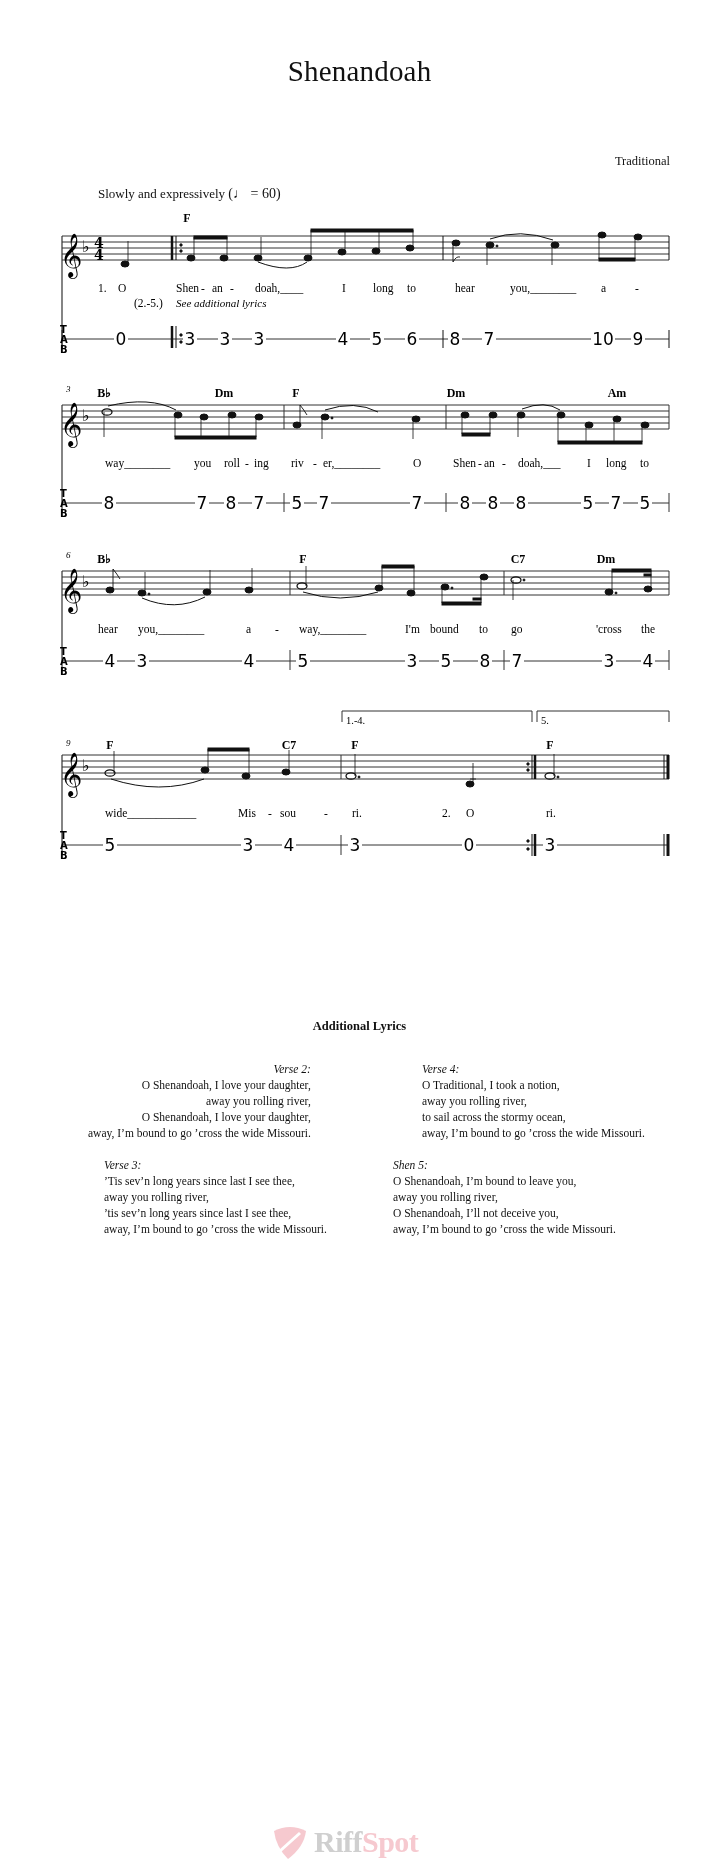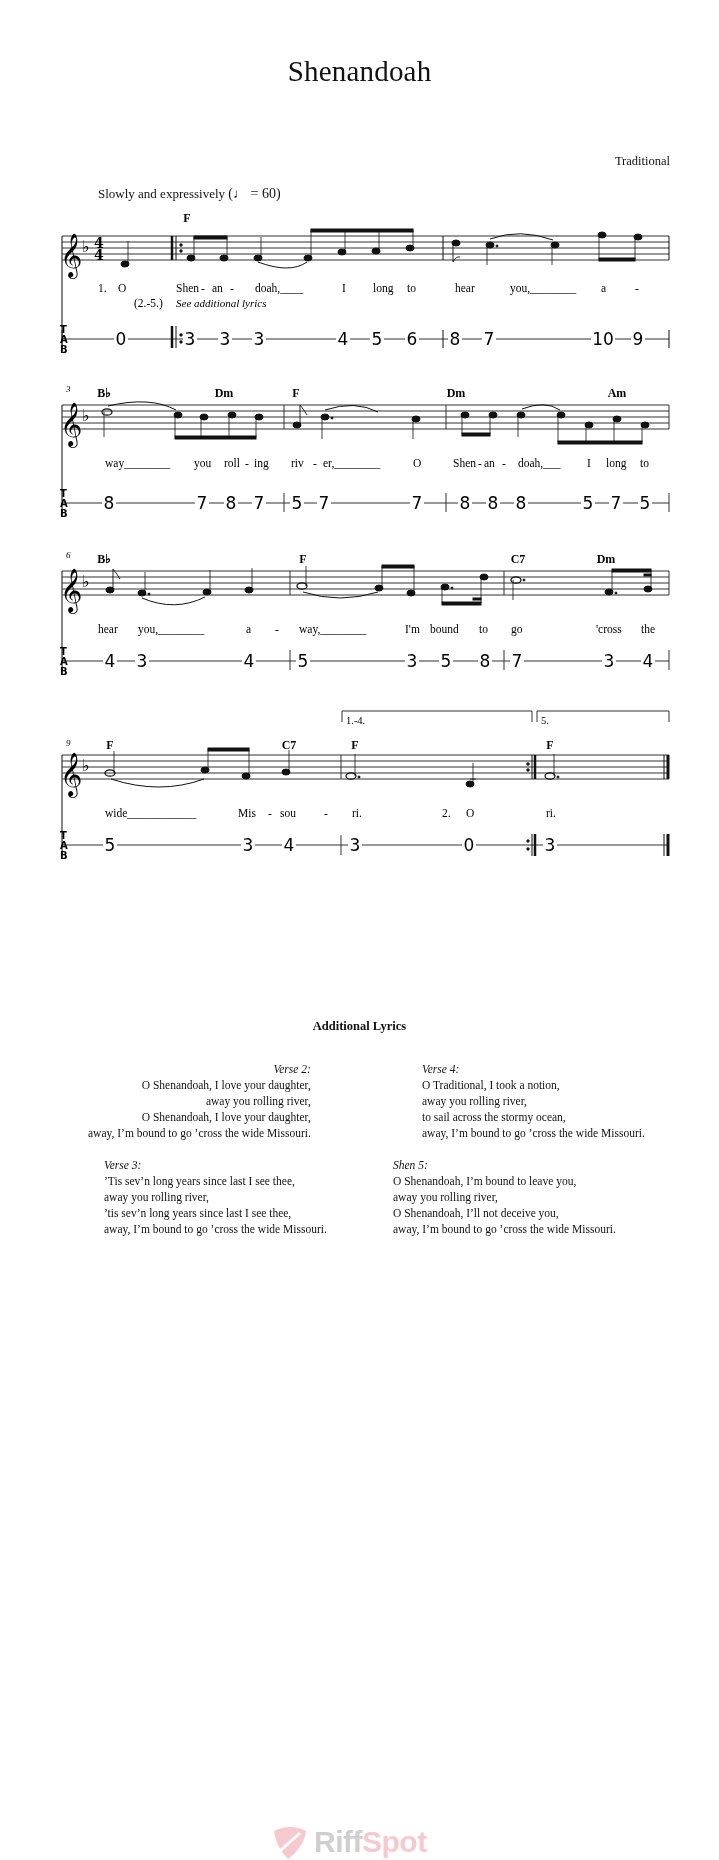--- a/index.html
+++ b/index.html
@@ -16,21 +16,21 @@
   .lyric-it { font-size: 11px; font-style: italic; font-family: "Liberation Serif", serif; }
   .tabnum { font-size: 17px; font-family: "DejaVu Sans", "Liberation Sans", sans-serif; font-weight: 500; }
   .mnum { font-size: 9px; font-style: italic; font-family: "Liberation Serif", serif; }
   .volta { font-size: 10.5px; font-family: "Liberation Serif", serif; }
   .tablbl { font-size: 10px; font-weight: bold; font-family: "DejaVu Sans", sans-serif; }
   .addl-title { position: absolute; top: 1019px; left: 0; width: 719px; text-align: center;
                 font-weight: bold; font-size: 12.5px; font-family: Liberation Serif, serif; }
   .verse { position: absolute; font-size: 11.5px; line-height: 16px; }
   .verse .vlabel { font-style: italic; }
   .logo { position: absolute; top: 1825px; left: 270px; width: 180px; height: 34px; }
-  .logo-text { position: absolute; left: 44px; top: 0; font-family: Liberation Sans, sans-serif;
+  .logo-text { position: absolute; left: 44px; top: 0; font-family: Liberation Serif, serif;
                font-weight: bold; font-size: 30px; letter-spacing: -0.5px; }
   .logo-text .riff { color: #cfcfcf; }
   .logo-text .spot { color: #f6c9cf; }
 </style>
 </head>
 <body>
 
 <div class="title">Shenandoah</div>
 <div class="composer">Traditional</div>
 <div class="tempo">

